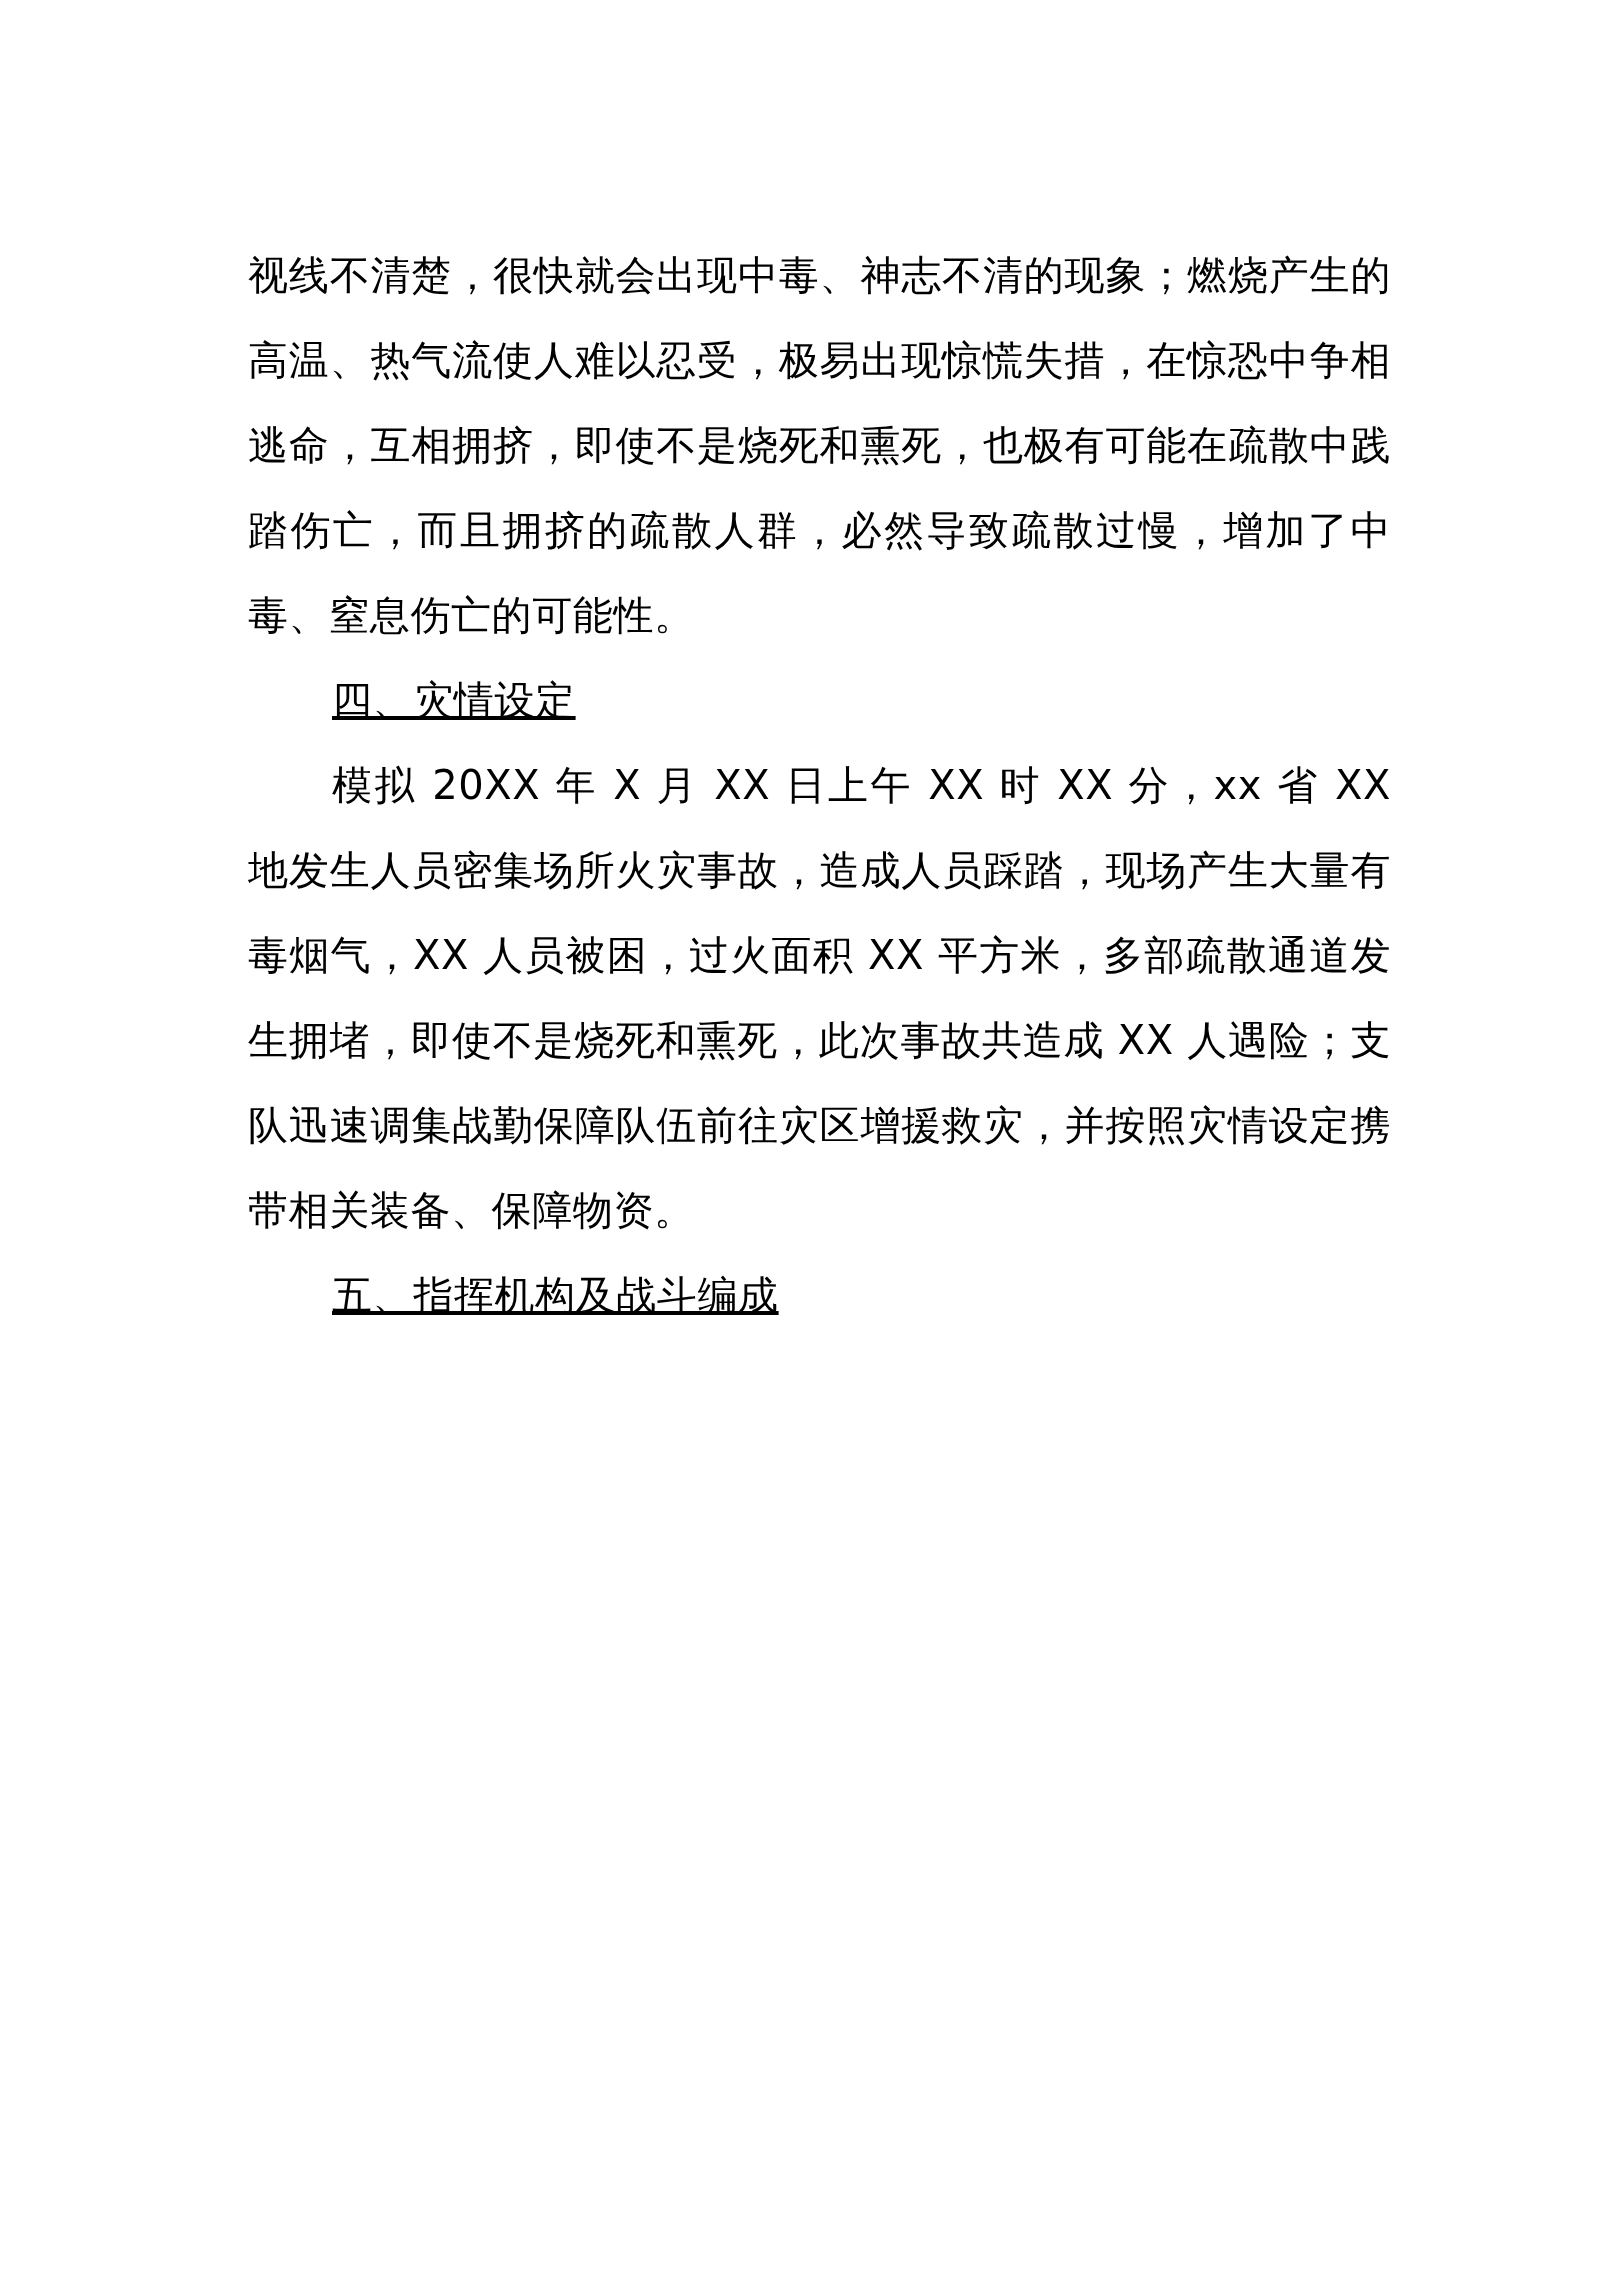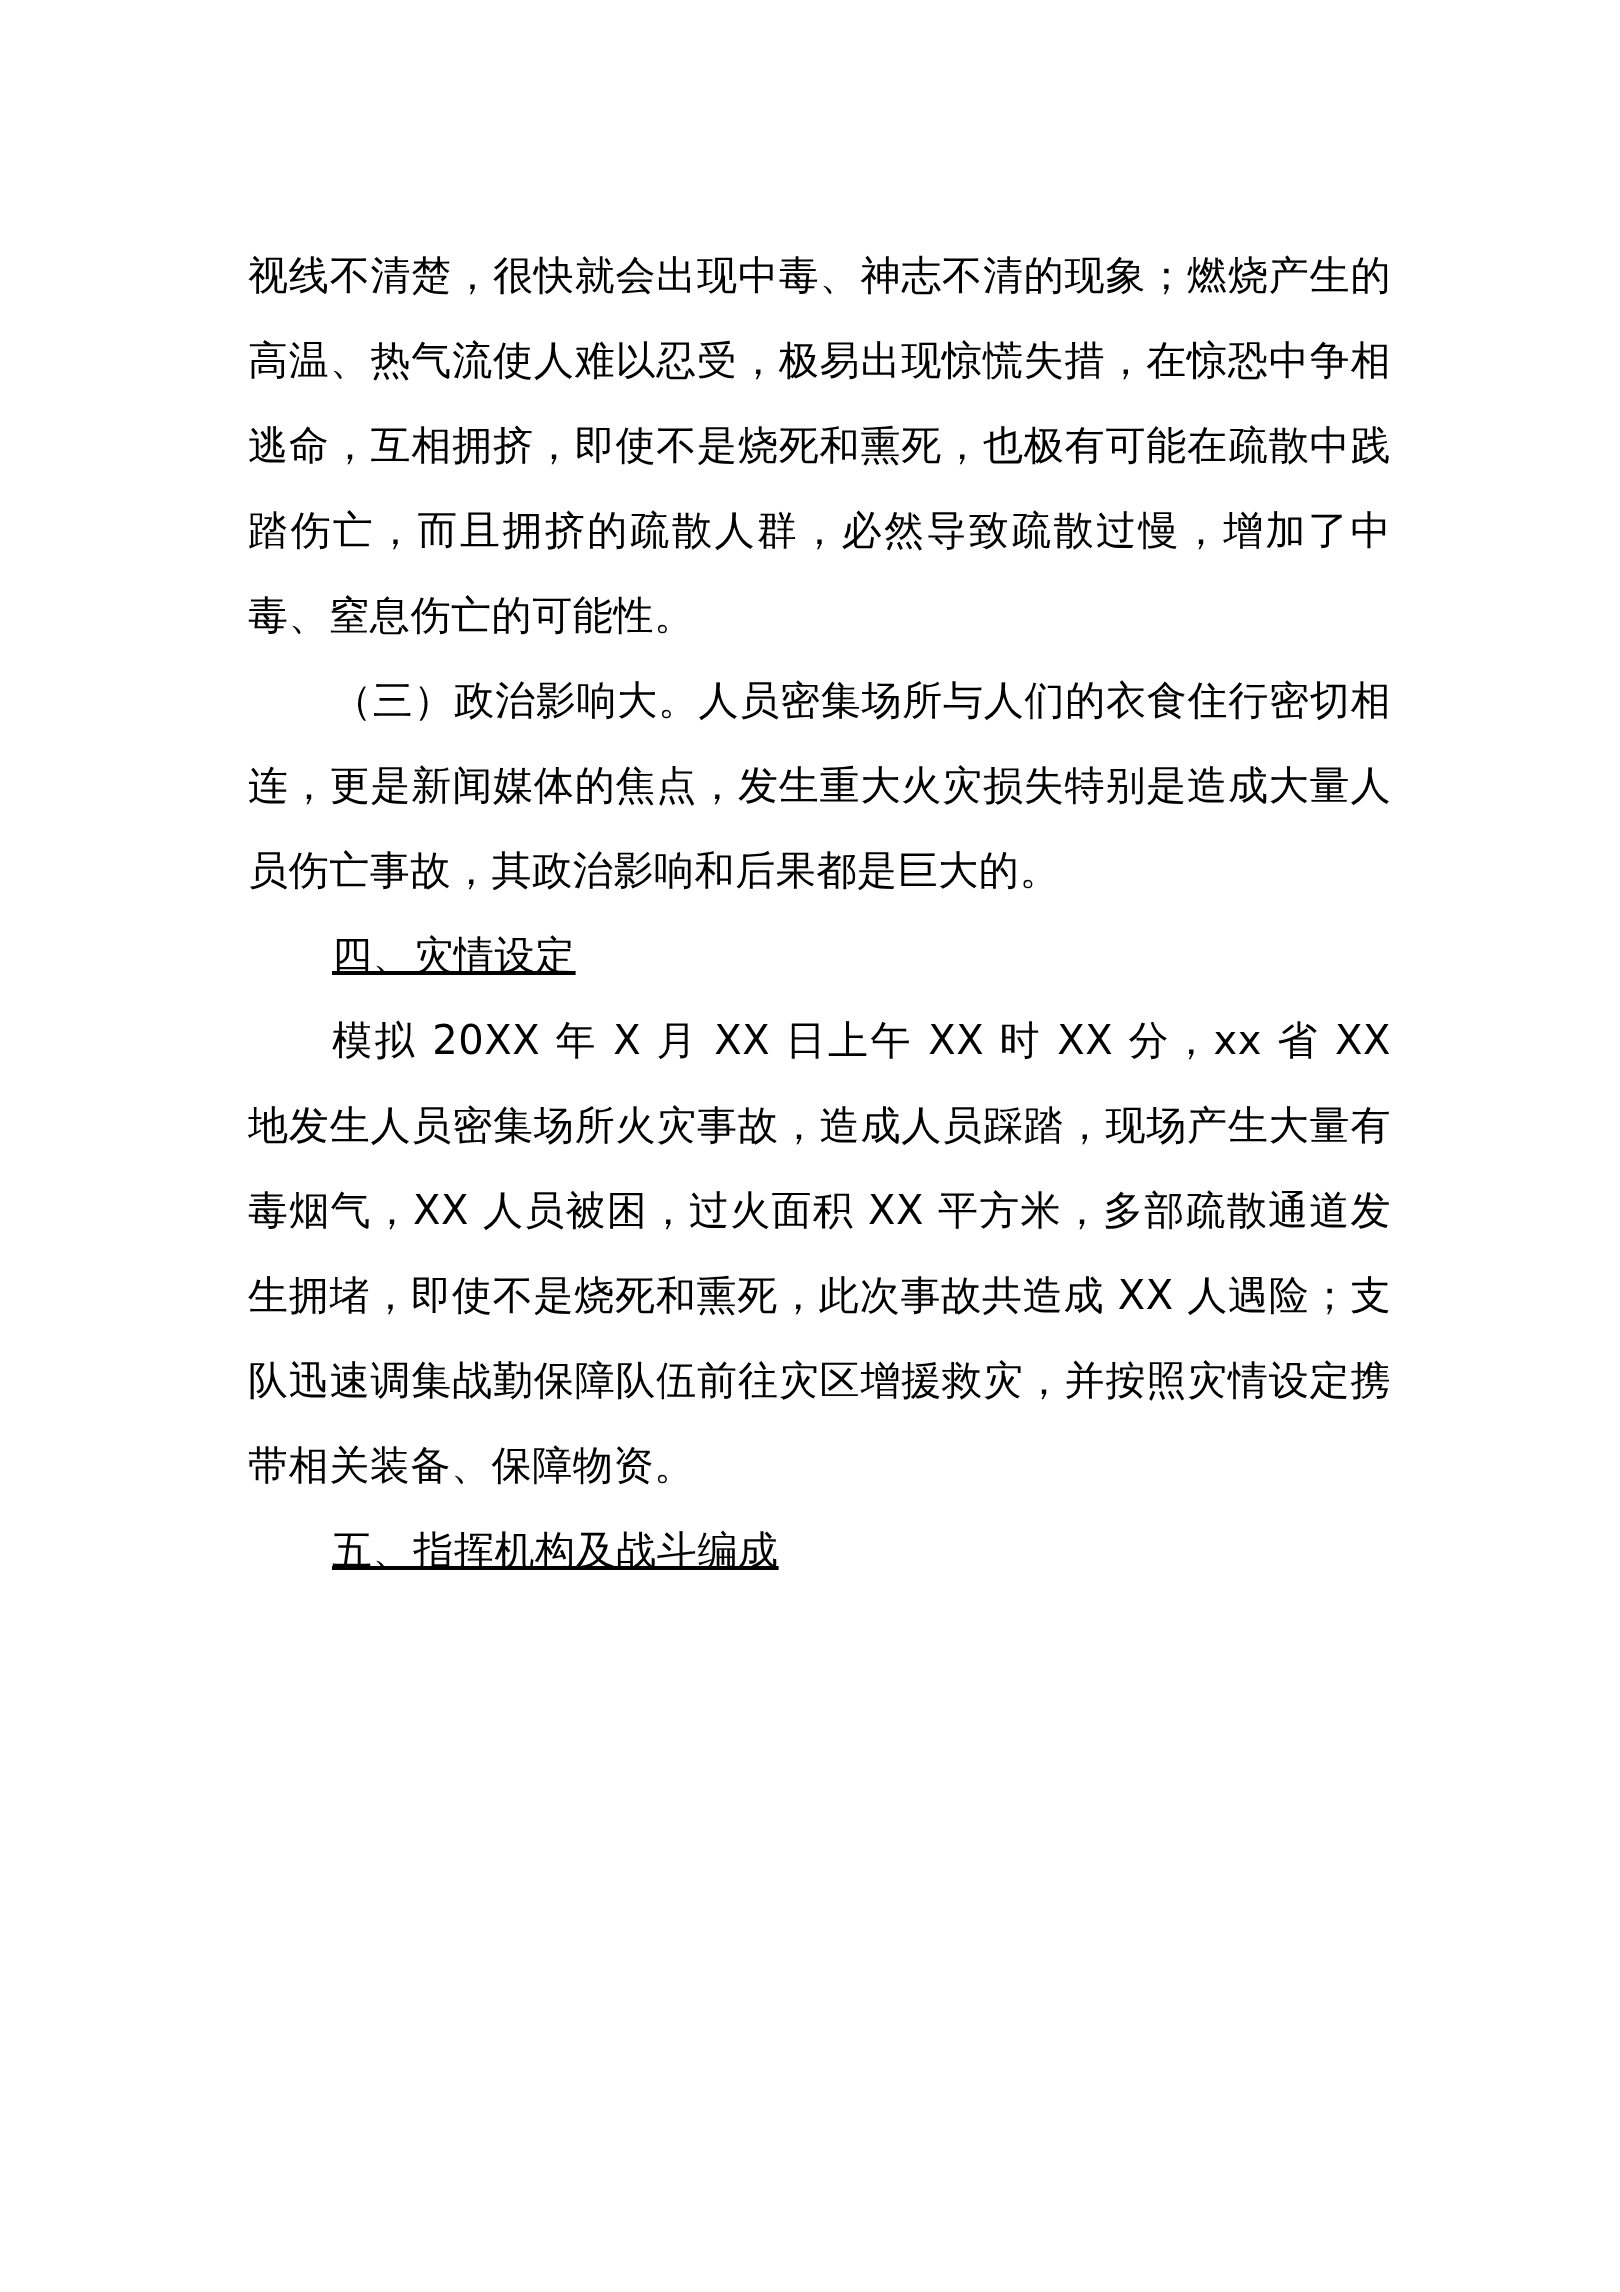--- a/index.html
+++ b/index.html
@@ -17,18 +17,17 @@
   }
   .para { margin: 0; text-align: justify; text-justify: inter-character; }
   .indent { text-indent: 84px; }
   .heading { margin: 0; text-indent: 84px; text-decoration: underline; }
 </style>
 </head>
 <body>
 
 <div class="page">
   <p class="para">视线不清楚，很快就会出现中毒、神志不清的现象；燃烧产生的高温、热气流使人难以忍受，极易出现惊慌失措，在惊恐中争相逃命，互相拥挤，即使不是烧死和熏死，也极有可能在疏散中践踏伤亡，而且拥挤的疏散人群，必然导致疏散过慢，增加了中毒、窒息伤亡的可能性。</p>
-  <p class="para indent">（三）政治影响大。人员密集场所与人们的衣食住行密切相连，更是新闻媒体的焦点，发生重大火灾损失特别是造成大量人员伤亡事故，其政治影响和后果都是巨大的。</p>
   <p class="heading">四、灾情设定</p>
   <p class="para indent">模拟 20XX 年 X 月 XX 日上午 XX 时 XX 分，xx 省 XX 地发生人员密集场所火灾事故，造成人员踩踏，现场产生大量有毒烟气，XX 人员被困，过火面积 XX 平方米，多部疏散通道发生拥堵，即使不是烧死和熏死，此次事故共造成 XX 人遇险；支队迅速调集战勤保障队伍前往灾区增援救灾，并按照灾情设定携带相关装备、保障物资。</p>
   <p class="heading">五、指挥机构及战斗编成</p>
 </div>
 
 
 </body></html>

